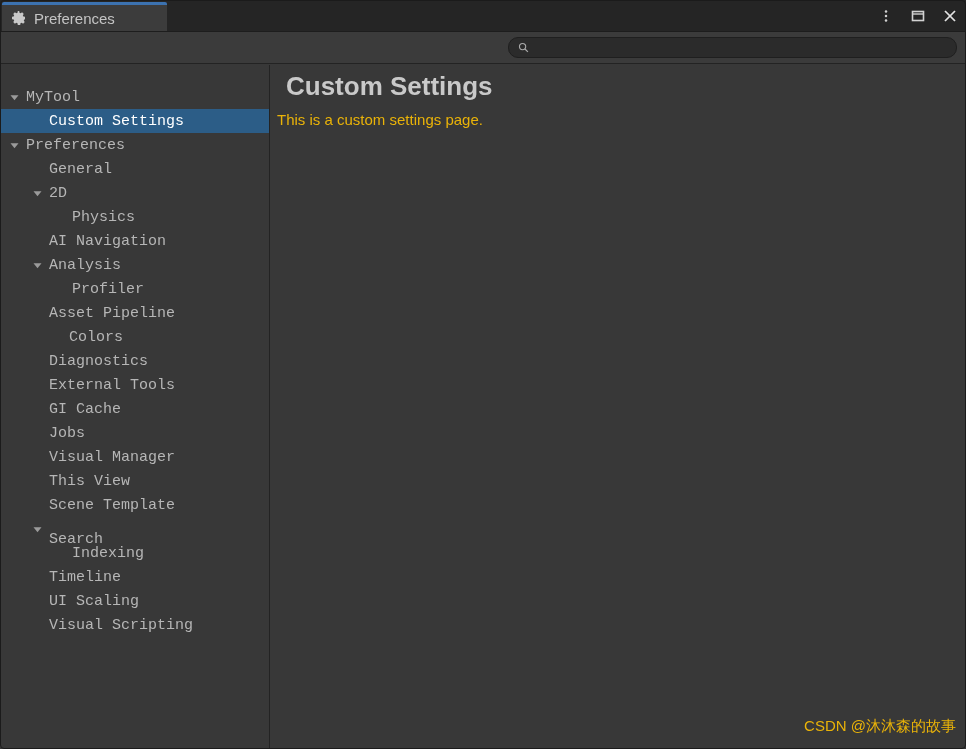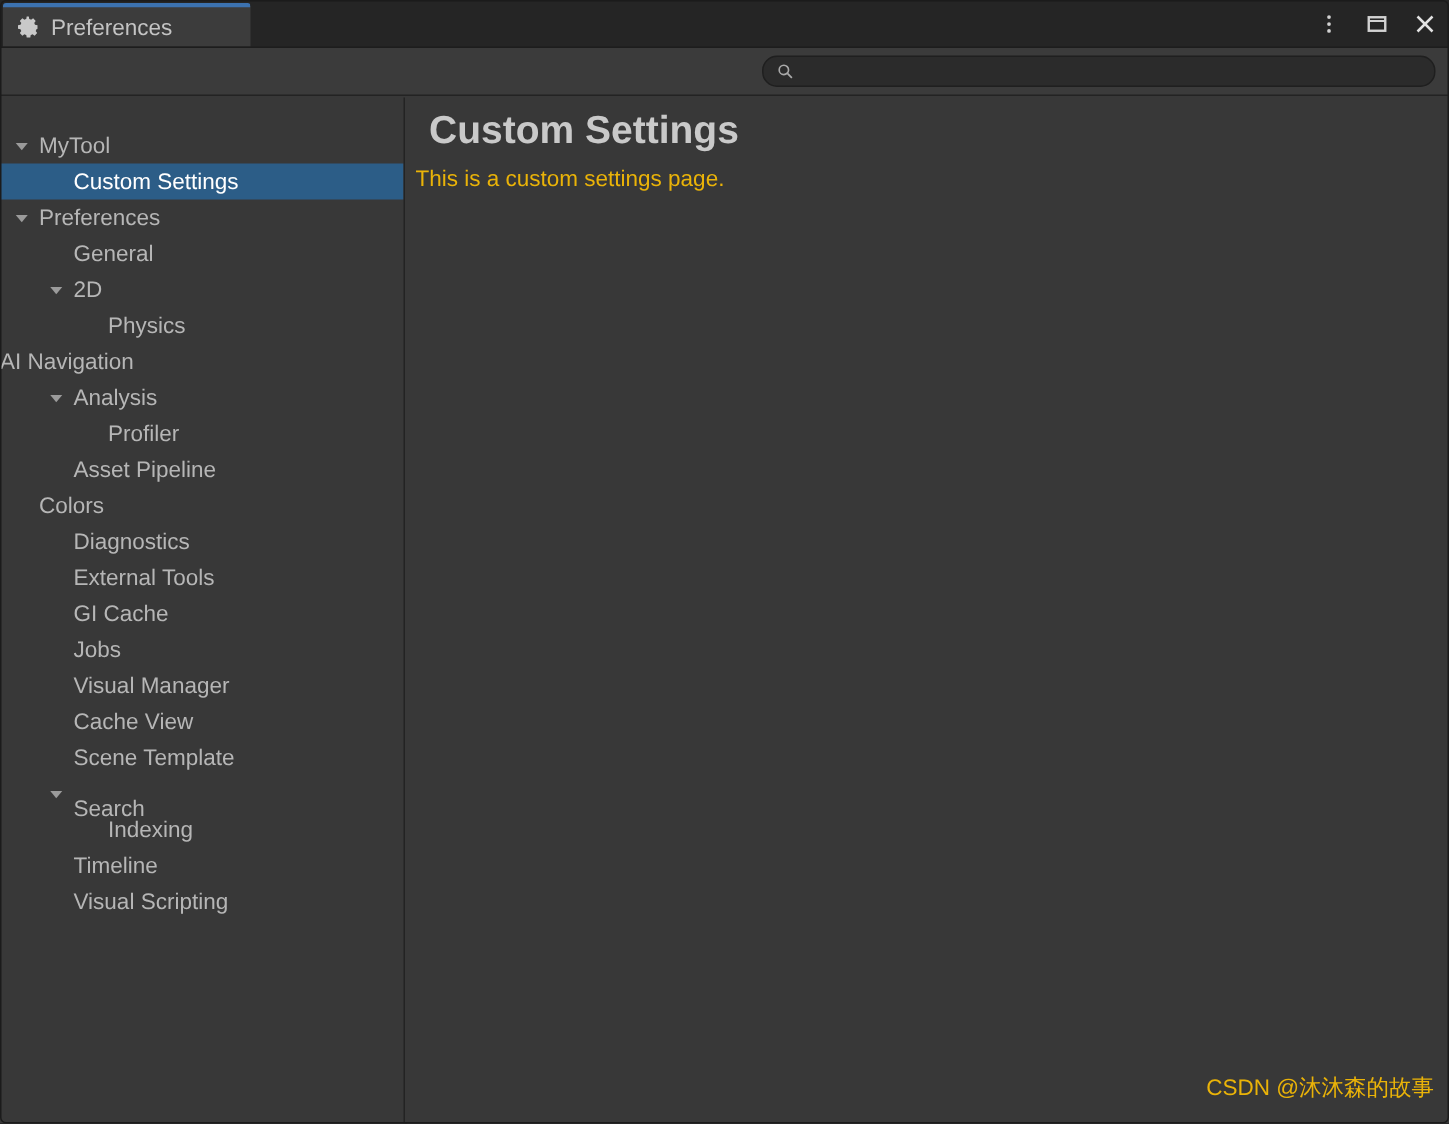--- a/index.html
+++ b/index.html
@@ -136,21 +136,21 @@
     position: absolute;
     left: 0; top: 0;
     width: 270px;
     height: 684px;
     background: #383838;
     border-right: 1px solid #232323;
     box-sizing: border-box;
     overflow: hidden;
   }
 
-  .tree { position: relative; padding-top: 20px; }
+  .tree { position: relative; padding-top: 20px; font-family: Liberation Mono, monospace; }
 
   .tree-row {
     position: relative;
     height: 24px;
     display: flex;
     align-items: center;
     box-sizing: border-box;
     width: 269px;
   }
   .tree-row.selected { background: #2c5d87; }
@@ -300,73 +300,76 @@
               <svg width="11" height="11" viewBox="0 0 11 11">
                 <path d="M1.5 3.3 L9.5 3.3 L5.5 8.2 Z" fill="#9b9b9b"></path>
               </svg>
             </div>
             <span class="tree-label" style="margin-left: 49px;">2D</span>
           </div>
           <div class="tree-row">
             <span class="tree-label" style="margin-left: 72px;">Physics</span>
           </div>
           <div class="tree-row">
-            <span class="tree-label" style="">AI Navigation</span>
+            <span class="tree-label" style="margin-left: 49px;">AI Navigation</span>
           </div>
           <div class="tree-row">
             <div class="arrow" style="left: 32px;">
               <svg width="11" height="11" viewBox="0 0 11 11">
                 <path d="M1.5 3.3 L9.5 3.3 L5.5 8.2 Z" fill="#9b9b9b"></path>
               </svg>
             </div>
             <span class="tree-label" style="margin-left: 49px;">Analysis</span>
           </div>
           <div class="tree-row">
             <span class="tree-label" style="margin-left: 72px;">Profiler</span>
           </div>
           <div class="tree-row">
             <span class="tree-label" style="margin-left: 49px;">Asset Pipeline</span>
           </div>
           <div class="tree-row">
-            <span class="tree-label" style="margin-left: 26px;">Colors</span>
+            <span class="tree-label" style="margin-left: 69px;">Colors</span>
           </div>
           <div class="tree-row">
             <span class="tree-label" style="margin-left: 49px;">Diagnostics</span>
           </div>
           <div class="tree-row">
             <span class="tree-label" style="margin-left: 49px;">External Tools</span>
           </div>
           <div class="tree-row">
             <span class="tree-label" style="margin-left: 49px;">GI Cache</span>
           </div>
           <div class="tree-row">
             <span class="tree-label" style="margin-left: 49px;">Jobs</span>
           </div>
           <div class="tree-row">
             <span class="tree-label" style="margin-left: 49px;">Visual Manager</span>
           </div>
           <div class="tree-row">
-            <span class="tree-label" style="margin-left: 49px;">Cache View</span>
+            <span class="tree-label" style="margin-left: 49px;">This View</span>
           </div>
           <div class="tree-row">
             <span class="tree-label" style="margin-left: 49px;">Scene Template</span>
           </div>
           <div class="tree-row">
             <div class="arrow" style="left: 32px;">
               <svg width="11" height="11" viewBox="0 0 11 11">
                 <path d="M1.5 3.3 L9.5 3.3 L5.5 8.2 Z" fill="#9b9b9b"></path>
               </svg>
             </div>
             <span class="tree-label" style="margin-left: 49px; margin-top: 20px;">Search</span>
           </div>
           <div class="tree-row">
             <span class="tree-label" style="margin-left: 72px;">Indexing</span>
           </div>
           <div class="tree-row">
             <span class="tree-label" style="margin-left: 49px;">Timeline</span>
+          </div>
+          <div class="tree-row">
+            <span class="tree-label" style="margin-left: 49px;">UI Scaling</span>
           </div>
           <div class="tree-row">
             <span class="tree-label" style="margin-left: 49px;">Visual Scripting</span>
           </div>
         </div>
     </div>
 
     <div class="content">
       <div class="content-title">Custom Settings</div>
       <div class="content-desc">This is a custom settings page.</div>

